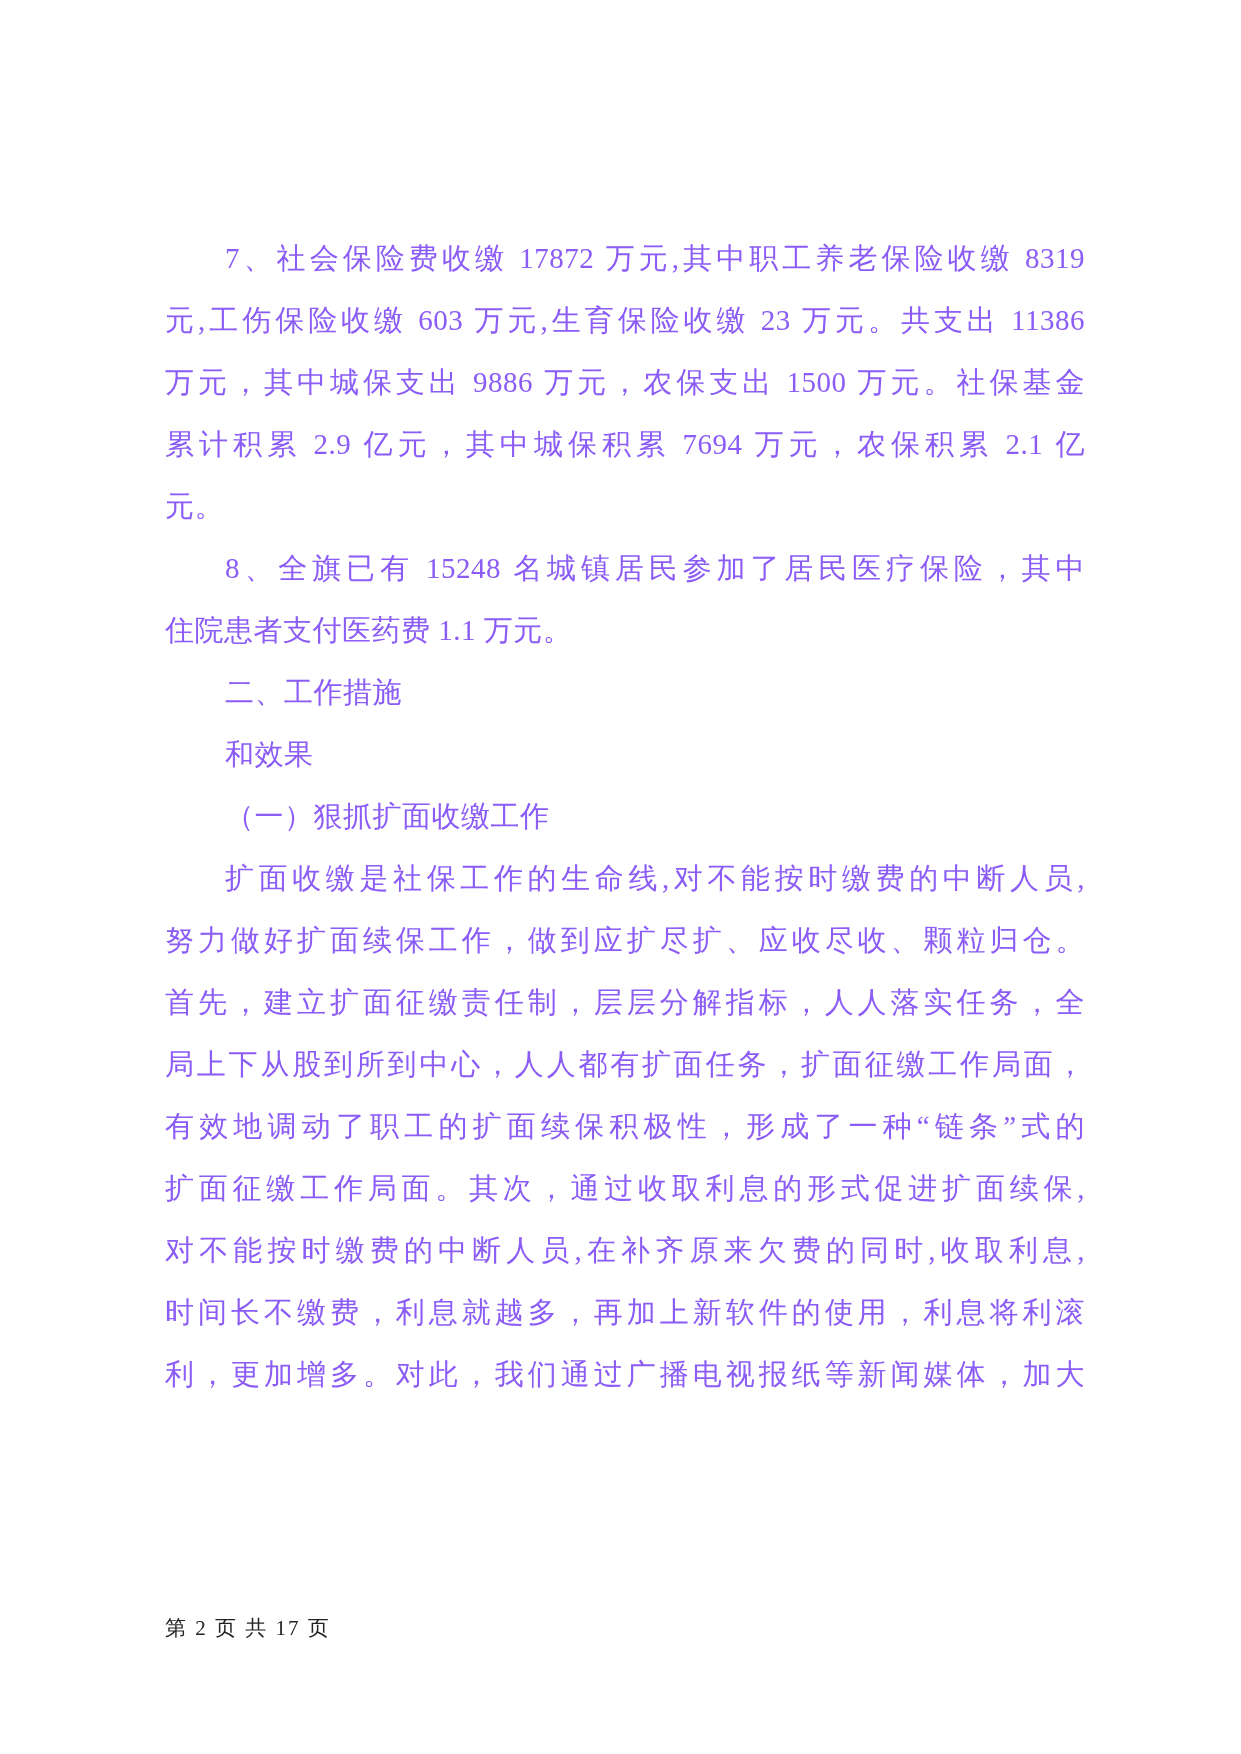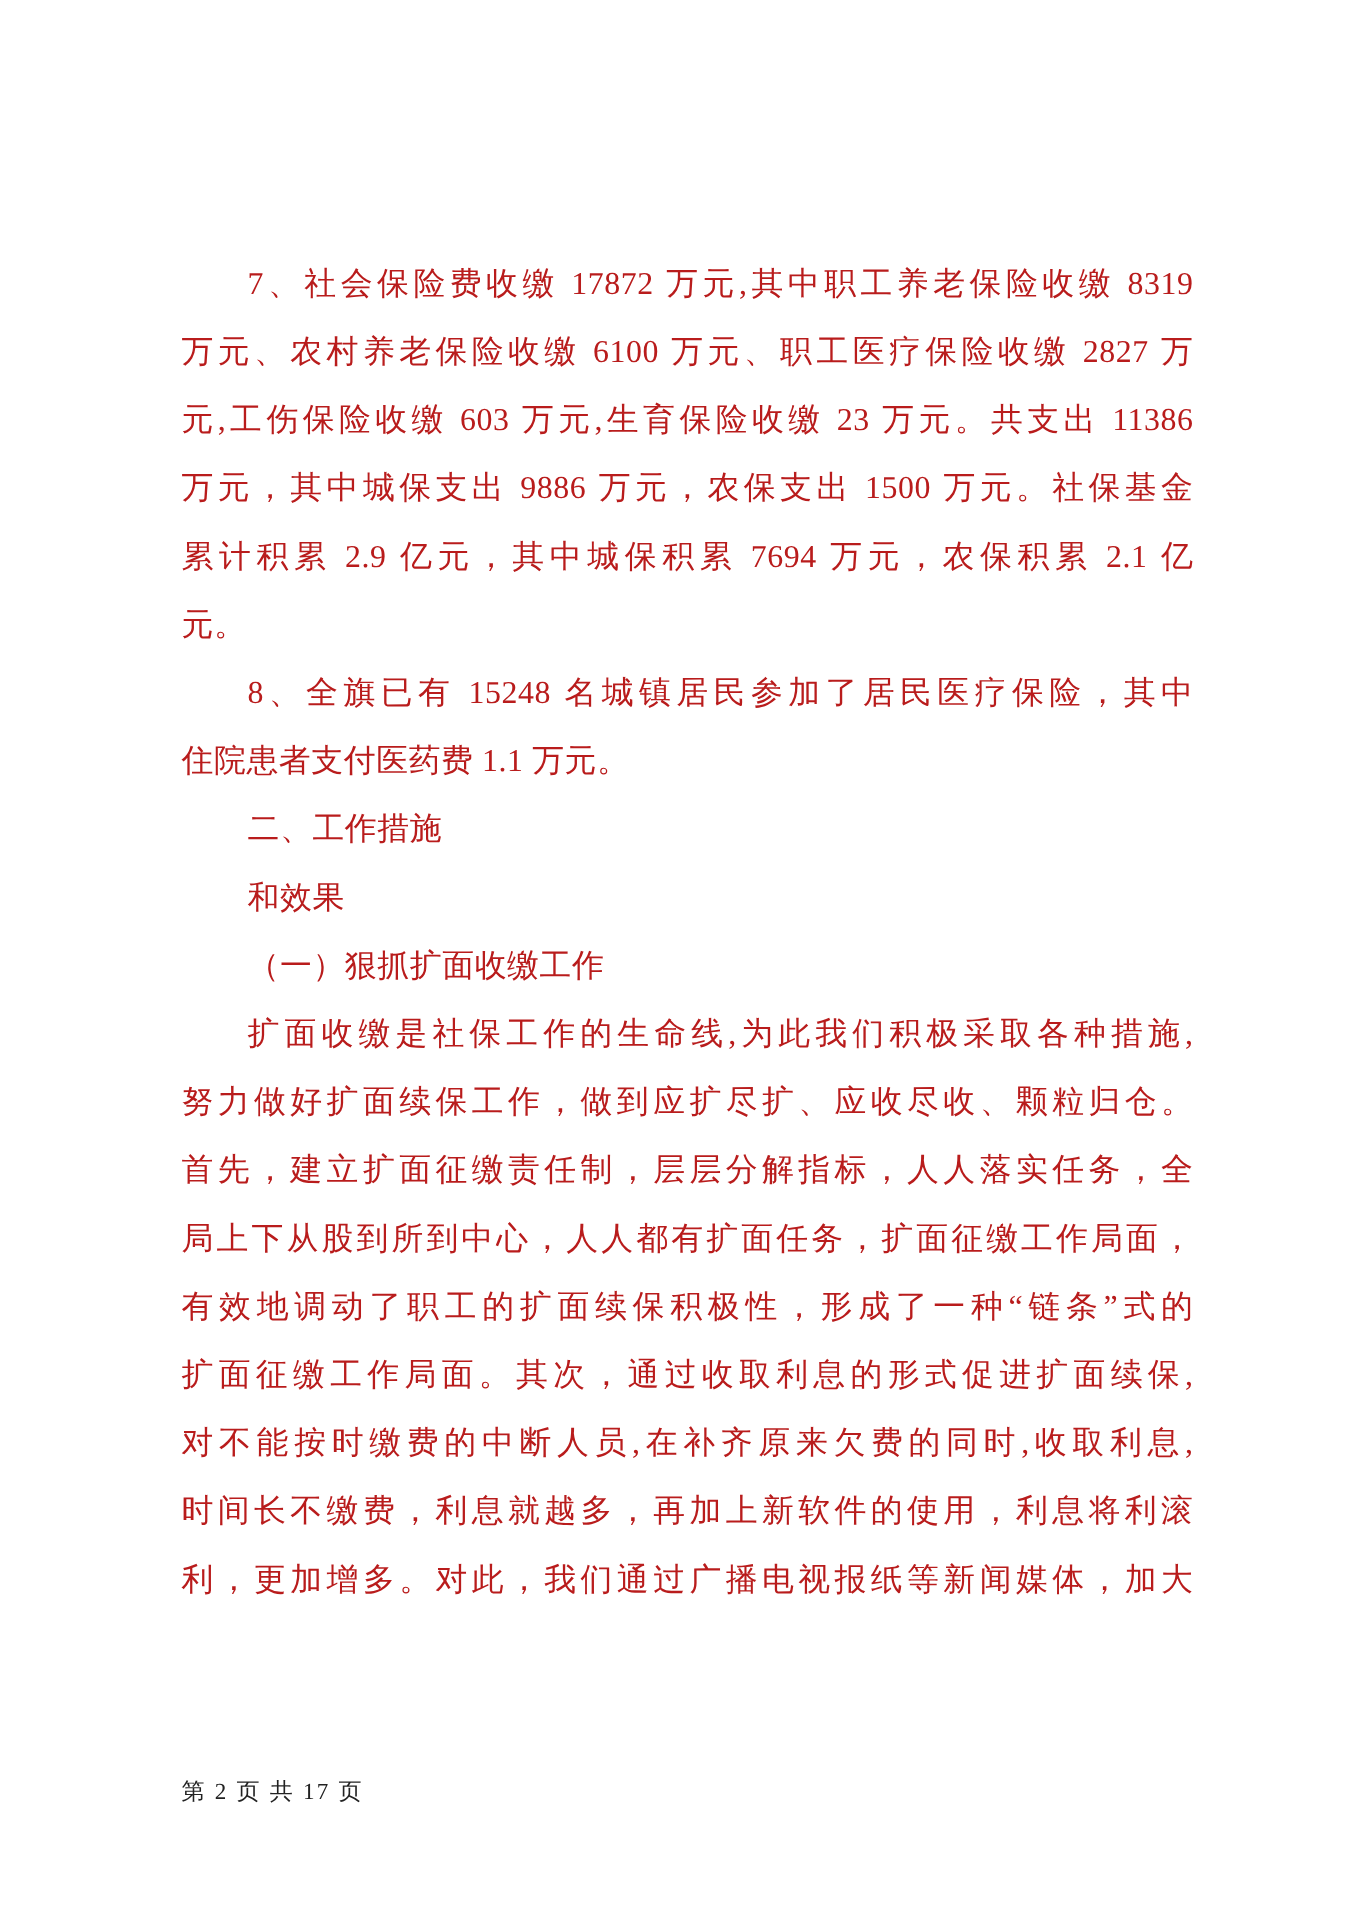--- a/index.html
+++ b/index.html
@@ -25,21 +25,21 @@
   .content {
     position: absolute;
     left: 165px;
     top: 227px;
     width: 920px;
   }
   .ln {
     height: 62px;
     line-height: 62px;
     font-size: 29px;
-    color: #b91c1c;
+    color: #8b5cf6;
     letter-spacing: 0.5px;
     white-space: normal;
     text-align: left;
   }
   .j {
     text-align: justify;
     text-align-last: justify;
   }
   .ind {
     text-indent: 60px;
@@ -55,31 +55,30 @@
     color: #222222;
     letter-spacing: 2px;
   }
 </style>
 </head>
 <body>
 
 <div class="page">
   <div class="content">
     <div class="ln j ind">7、社会保险费收缴 17872 万元,其中职工养老保险收缴 8319</div>
-    <div class="ln j">万元、农村养老保险收缴 6100 万元、职工医疗保险收缴 2827 万</div>
     <div class="ln j">元,工伤保险收缴 603 万元,生育保险收缴 23 万元。共支出 11386</div>
     <div class="ln j">万元，其中城保支出 9886 万元，农保支出 1500 万元。社保基金</div>
     <div class="ln j">累计积累 2.9 亿元，其中城保积累 7694 万元，农保积累 2.1 亿</div>
     <div class="ln">元。</div>
     <div class="ln j ind">8、全旗已有 15248 名城镇居民参加了居民医疗保险，其中</div>
     <div class="ln">住院患者支付医药费 1.1 万元。</div>
     <div class="ln ind">二、工作措施</div>
     <div class="ln ind">和效果</div>
     <div class="ln ind">（一）狠抓扩面收缴工作</div>
-    <div class="ln j ind">扩面收缴是社保工作的生命线,为此我们积极采取各种措施,</div>
+    <div class="ln j ind">扩面收缴是社保工作的生命线,对不能按时缴费的中断人员,</div>
     <div class="ln j">努力做好扩面续保工作，做到应扩尽扩、应收尽收、颗粒归仓。</div>
     <div class="ln j">首先，建立扩面征缴责任制，层层分解指标，人人落实任务，全</div>
     <div class="ln j">局上下从股到所到中心，人人都有扩面任务，扩面征缴工作局面，</div>
     <div class="ln j">有效地调动了职工的扩面续保积极性，形成了一种“链条”式的</div>
     <div class="ln j">扩面征缴工作局面。其次，通过收取利息的形式促进扩面续保,</div>
     <div class="ln j">对不能按时缴费的中断人员,在补齐原来欠费的同时,收取利息,</div>
     <div class="ln j">时间长不缴费，利息就越多，再加上新软件的使用，利息将利滚</div>
     <div class="ln j">利，更加增多。对此，我们通过广播电视报纸等新闻媒体，加大</div>
   </div>
 

